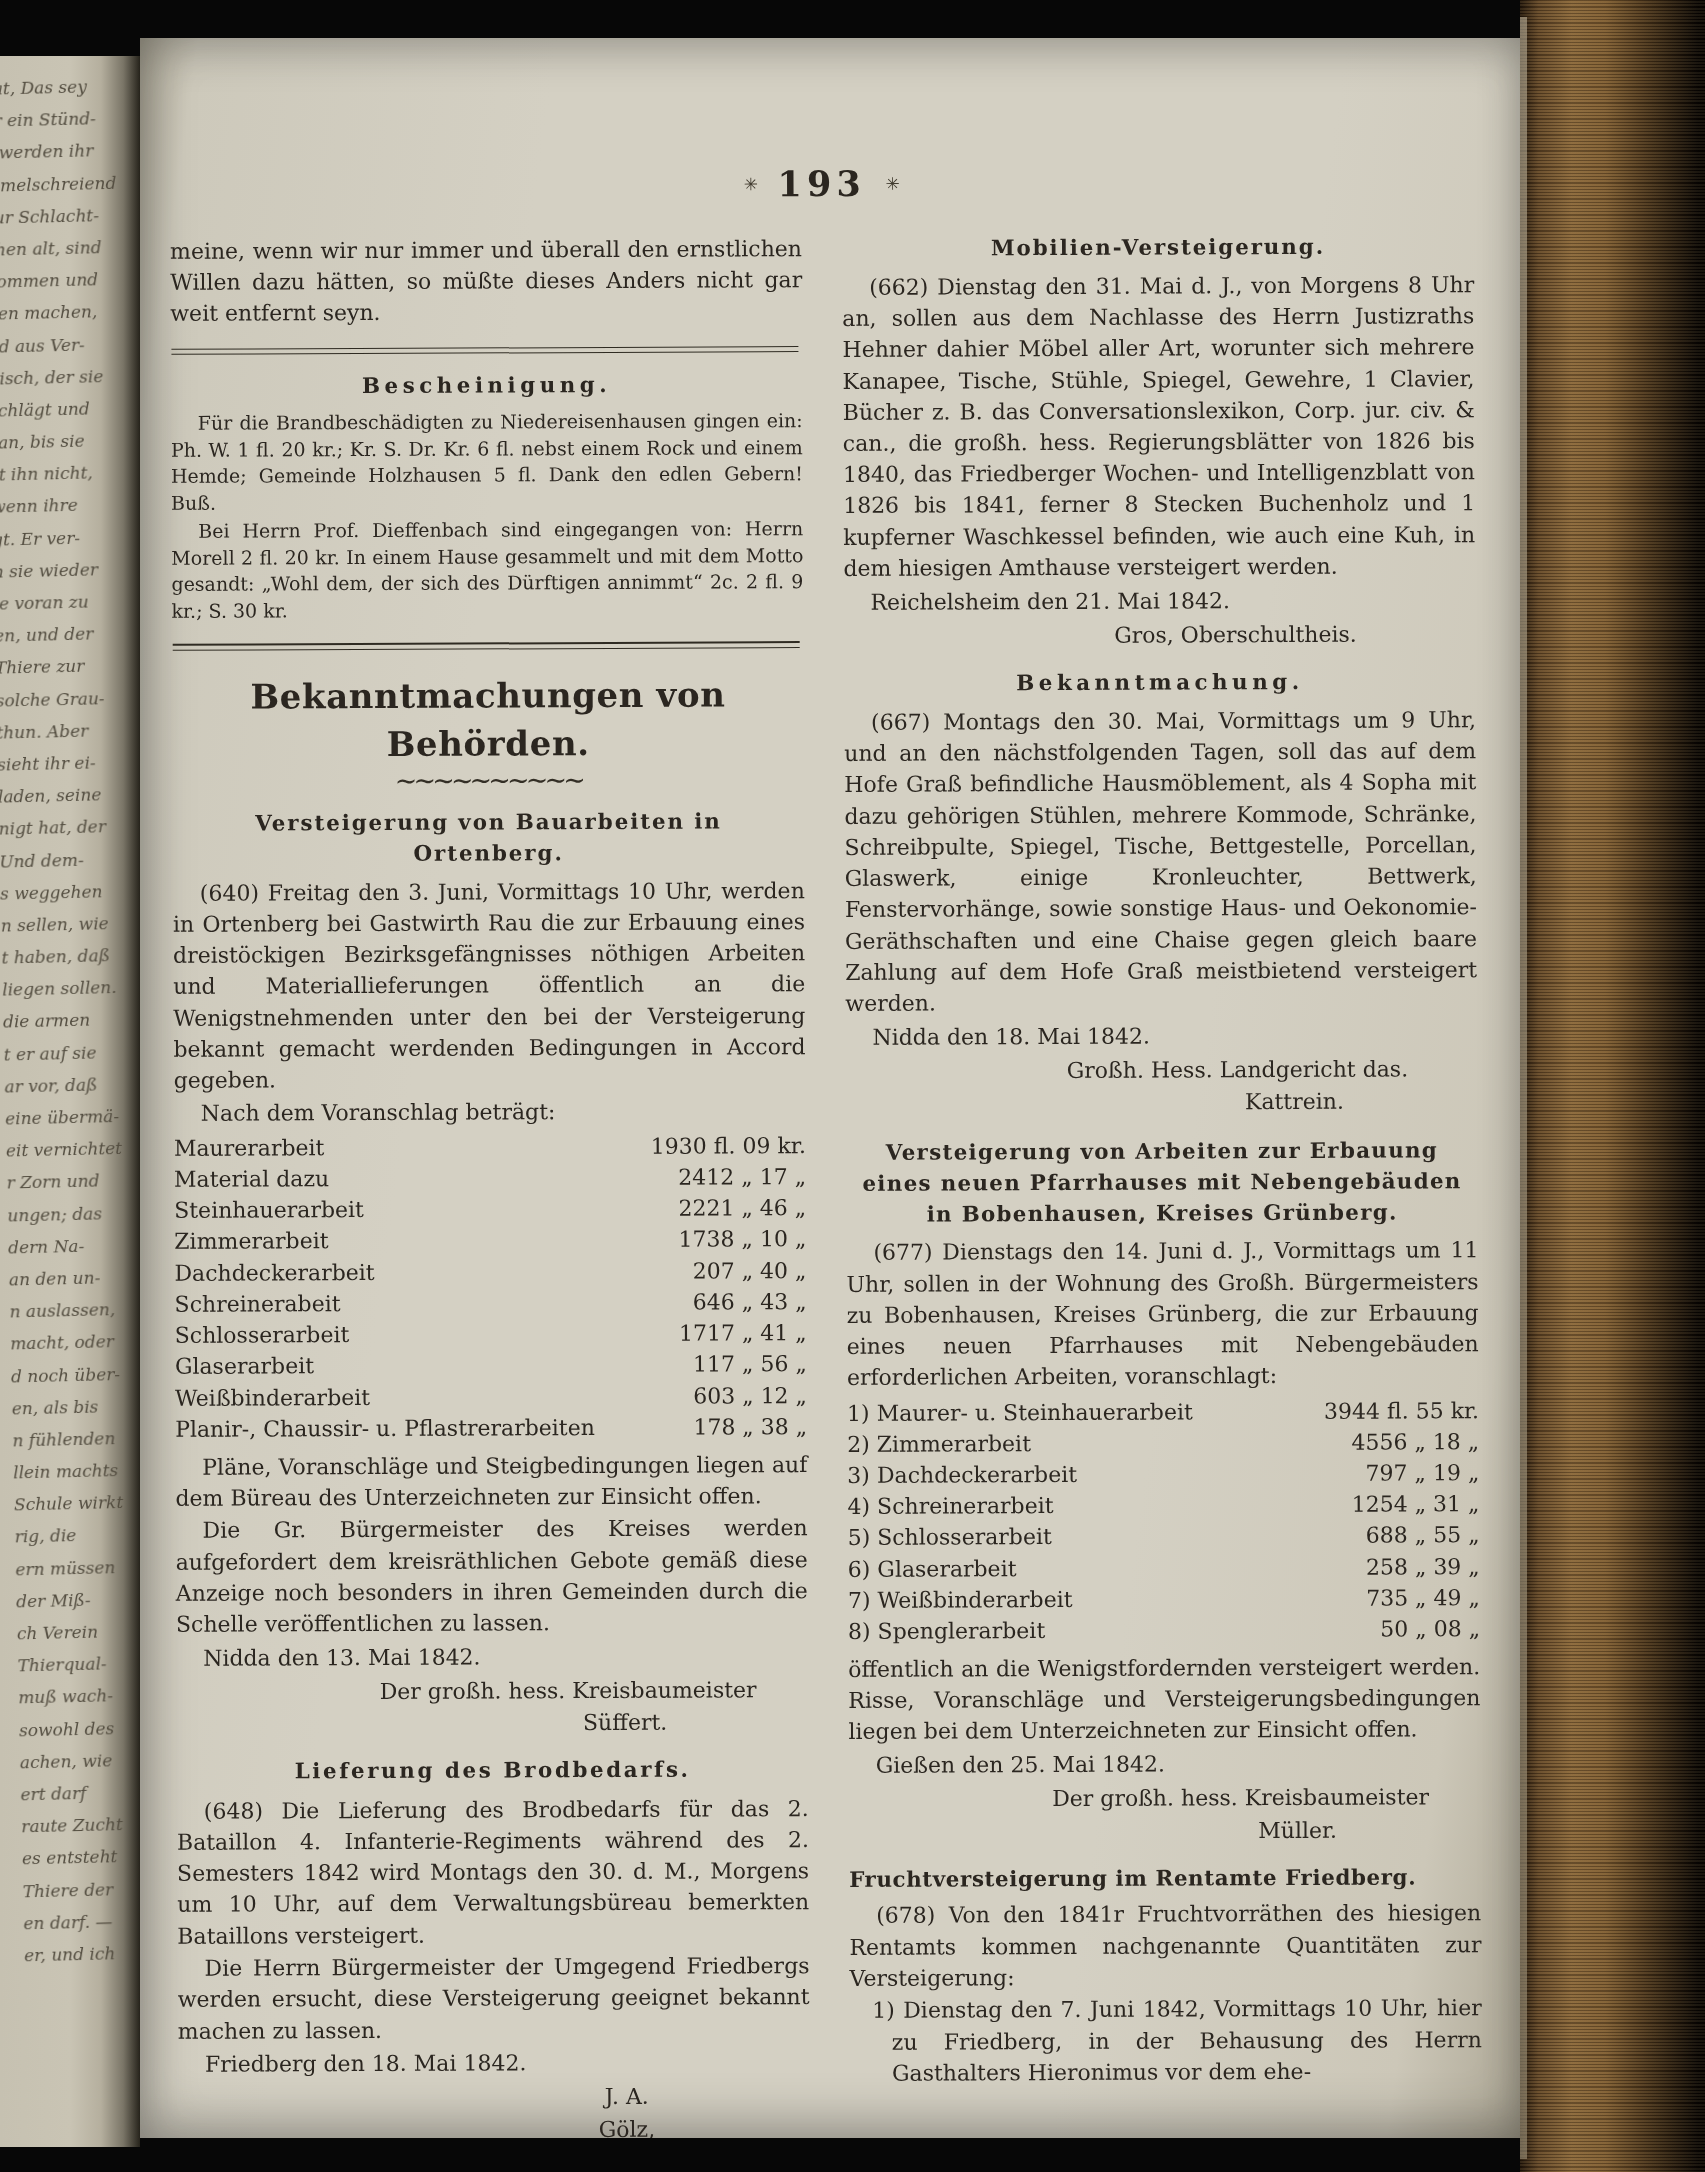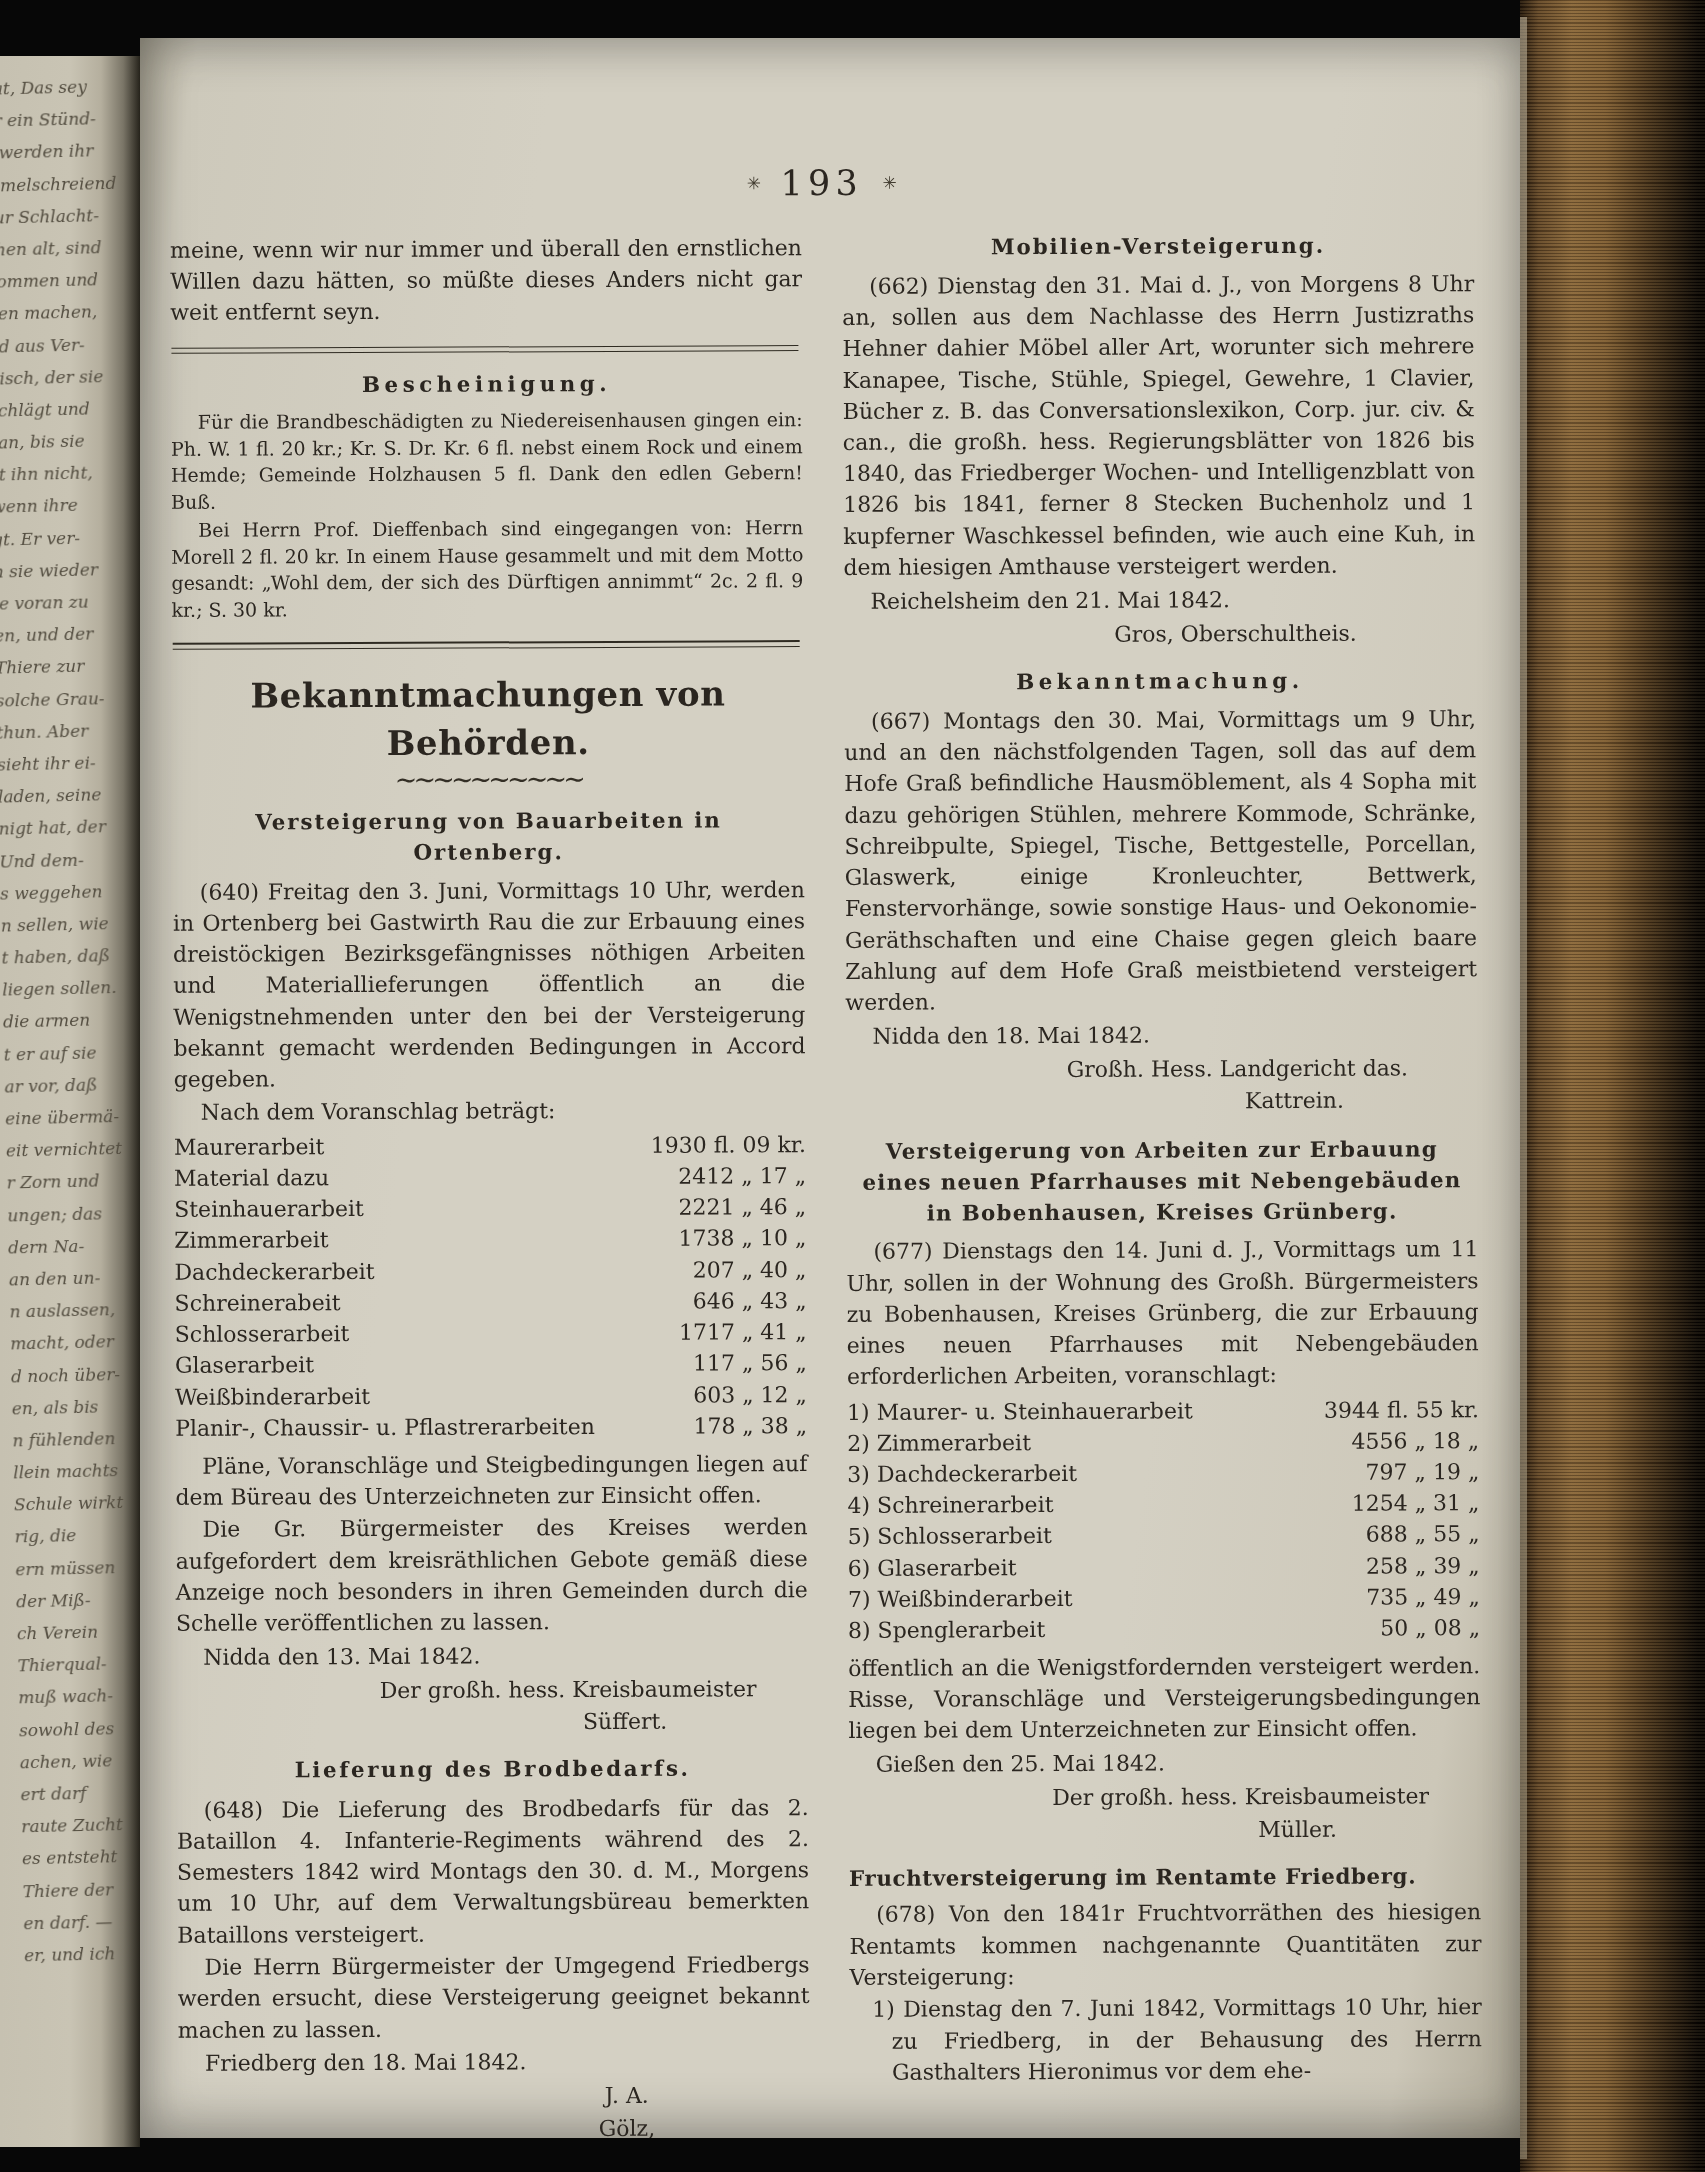--- a/index.html
+++ b/index.html
@@ -14,21 +14,21 @@
   .frag{font-size:17px;line-height:1.4;color:#544e41;white-space:nowrap;font-style:italic;filter:blur(0.3px);}
 
   
   .page{position:absolute;left:140px;top:38px;width:1380px;height:2100px;box-sizing:border-box;
     padding:35px 42px 26px 34px;overflow:hidden;
     background:linear-gradient(98deg,#b7b2a1 0%,#cdc9bb 3.5%,#d4d0c3 25%,#d4d0c3 72%,#ccc7b8 92%,#ada795 100%);
     box-shadow:inset 0 17px 39px rgba(0,0,0,.16),inset 0 -22px 45px rgba(0,0,0,.20),inset 19.5px 0 45px rgba(0,0,0,.10);}
   .page-inner{transform:rotate(-.25deg);color:#2b2620;}
 
   .page-head{display:flex;justify-content:center;align-items:center;gap:19.5px;margin:90px 0 29px;}
-  .pagenum{font-size:35px;font-weight:normal;letter-spacing:5.2px;color:#2b2620;}
+  .pagenum{font-size:35px;font-weight:bold;letter-spacing:5.2px;color:#2b2620;}
   .orn{font-size:17px;color:#413b2f;}
 
   .cols{display:flex;gap:40px;align-items:flex-start;}
   .col{flex:1 1 0;font-size:22px;line-height:1.42;text-align:justify;color:#2b2620;}
 
   .p{margin:0;text-indent:27px;}
   .p + .p{margin-top:1.3px;}
   .noindent{text-indent:0;}
   .small{font-size:19px;line-height:1.4;}
   .hang{padding-left:42px;text-indent:-19.5px;}

